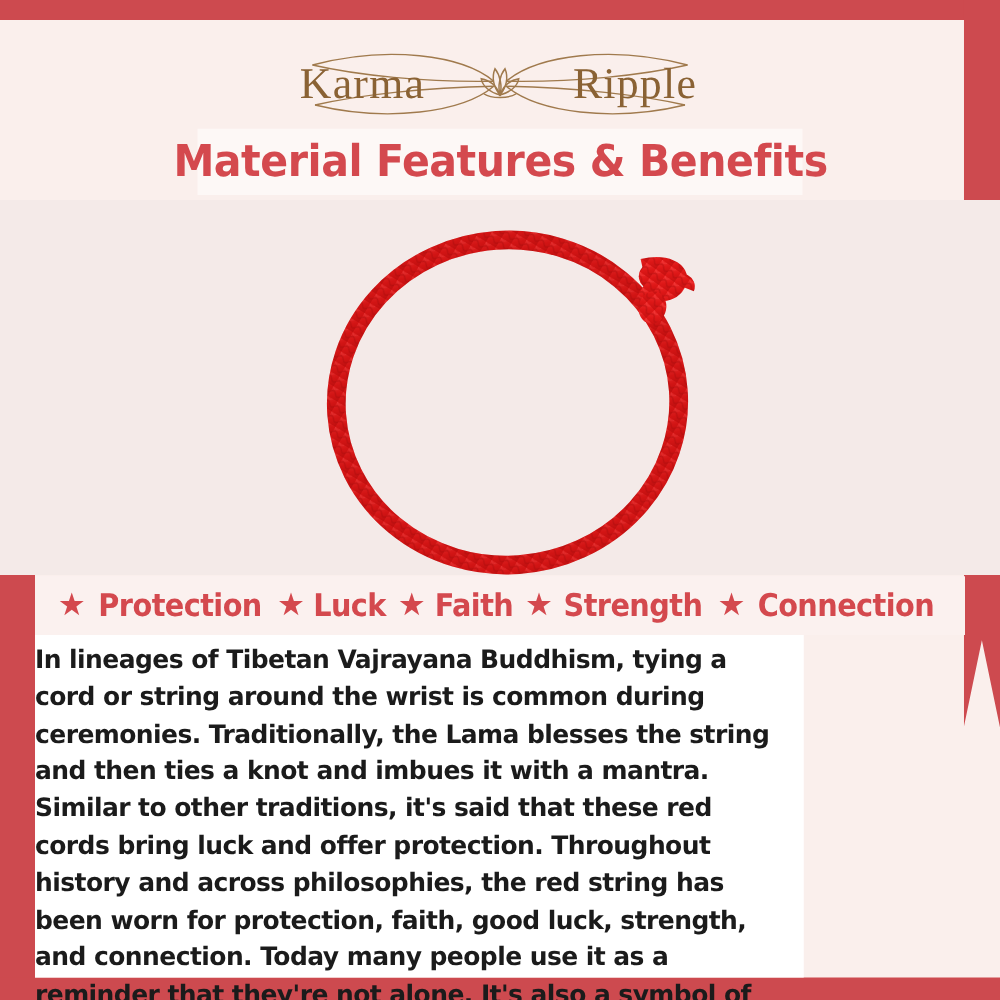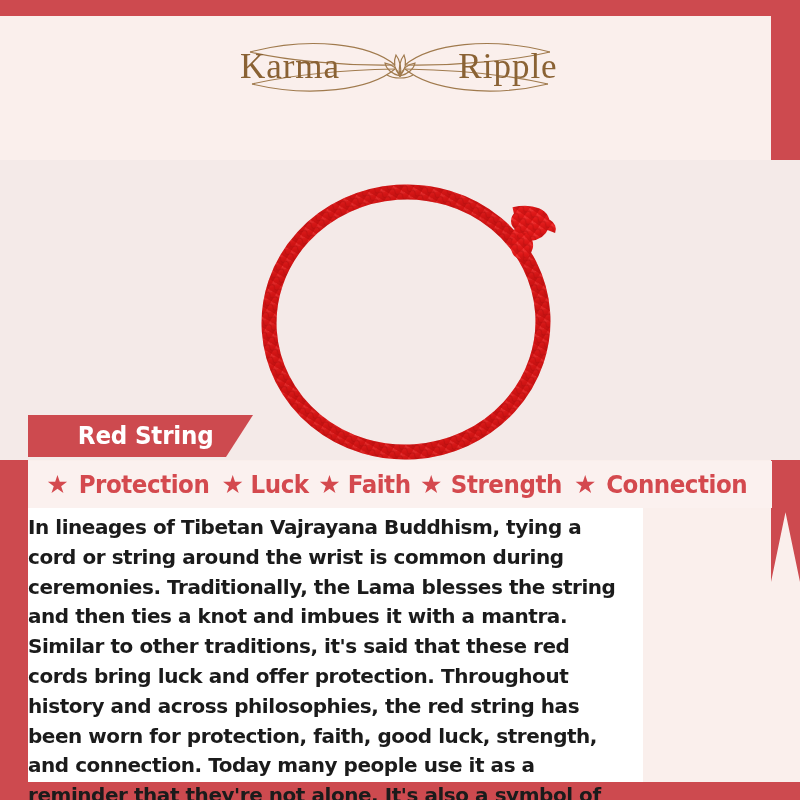--- a/index.html
+++ b/index.html
@@ -203,20 +203,23 @@
         <path d="M210 42 C218 40, 224 35, 225 29 C219 30, 213 34, 210 42 Z"></path>
         <path d="M210 42 C205 36, 203 28, 206 21 C210 26, 212 35, 210 42 Z"></path>
         <path d="M210 42 C215 36, 217 28, 214 21 C210 26, 208 35, 210 42 Z"></path>
         <path d="M197 41 C203 45, 217 45, 223 41"></path>
       </g>
       <text class="logo-text" x="100" y="44" text-anchor="middle">Karma</text>
       <text class="logo-text" x="318" y="44" text-anchor="middle">Ripple</text>
     </svg>
   </div>
 
+  <div class="title-band">
+    <div class="title-text">Material Features &amp; Benefits</div>
+  </div>
 
   <div class="photo-area">
     <svg class="bracelet-svg" width="330" height="290" viewBox="0 0 330 290">
       <defs>
         <linearGradient id="cordg" x1="0" y1="0" x2="1" y2="1">
           <stop offset="0%" stop-color="#ef2b2b"></stop>
           <stop offset="50%" stop-color="#dd1717"></stop>
           <stop offset="100%" stop-color="#c41111"></stop>
         </linearGradient>
         <pattern id="braid" width="9" height="9" patternUnits="userSpaceOnUse" patternTransform="rotate(35)">
@@ -227,23 +230,20 @@
       </defs>
       <ellipse cx="160" cy="148" rx="137" ry="130" fill="none" stroke="url(#braid)" stroke-width="15" transform="rotate(-4 160 148)"></ellipse>
       <ellipse cx="160" cy="148" rx="137" ry="130" fill="none" stroke="#a00d0d" stroke-width="15" opacity="0.18" transform="rotate(-4 160 148)"></ellipse>
       <path d="M268 40 C286 36, 300 42, 296 52 C292 62, 276 62, 268 56" fill="none" stroke="url(#braid)" stroke-width="14"></path>
       <ellipse cx="282" cy="47" rx="17" ry="13" fill="url(#braid)"></ellipse>
       <ellipse cx="276" cy="72" rx="11" ry="13" fill="url(#braid)" transform="rotate(12 276 72)"></ellipse>
       <path d="M290 50 C300 48, 306 52, 304 57" fill="none" stroke="url(#braid)" stroke-width="11"></path>
     </svg>
   </div>
 
-  <div class="ribbon">
-    <span class="ribbon-text">Red String</span>
-  </div>
 
   <div class="benefits">
     <div class="benefit">
       <span class="benefit-star">★</span>
       <span class="benefit-label">Protection</span>
     </div>
     <div class="benefit">
       <span class="benefit-star">★</span>
       <span class="benefit-label">Luck</span>
     </div>

